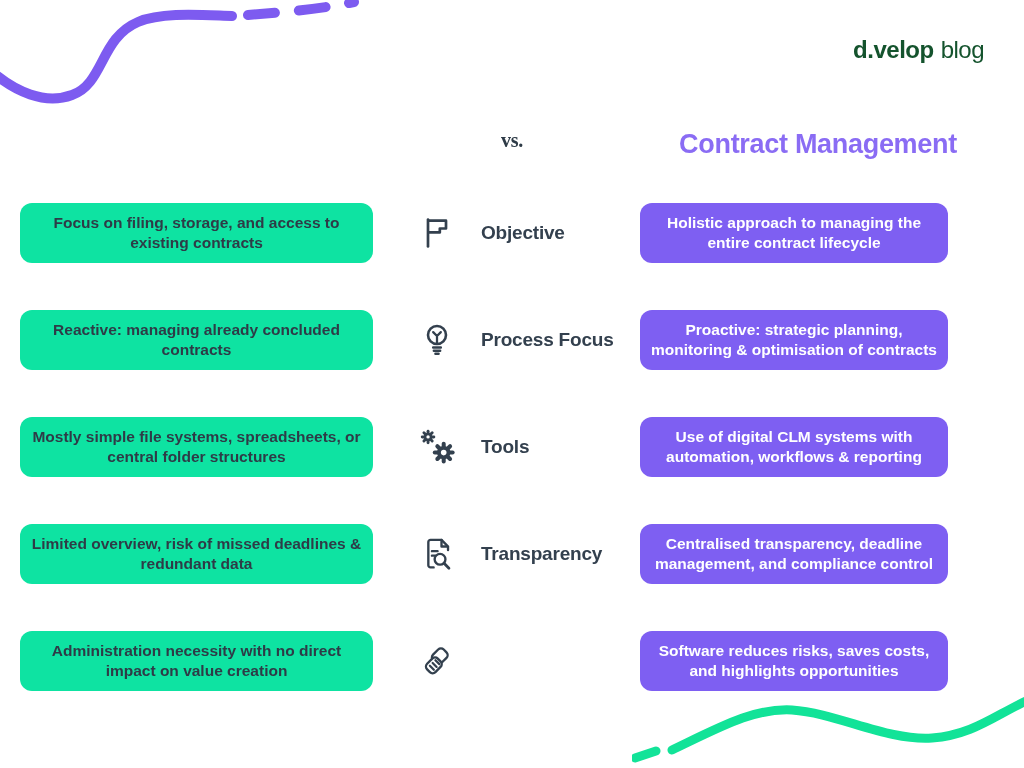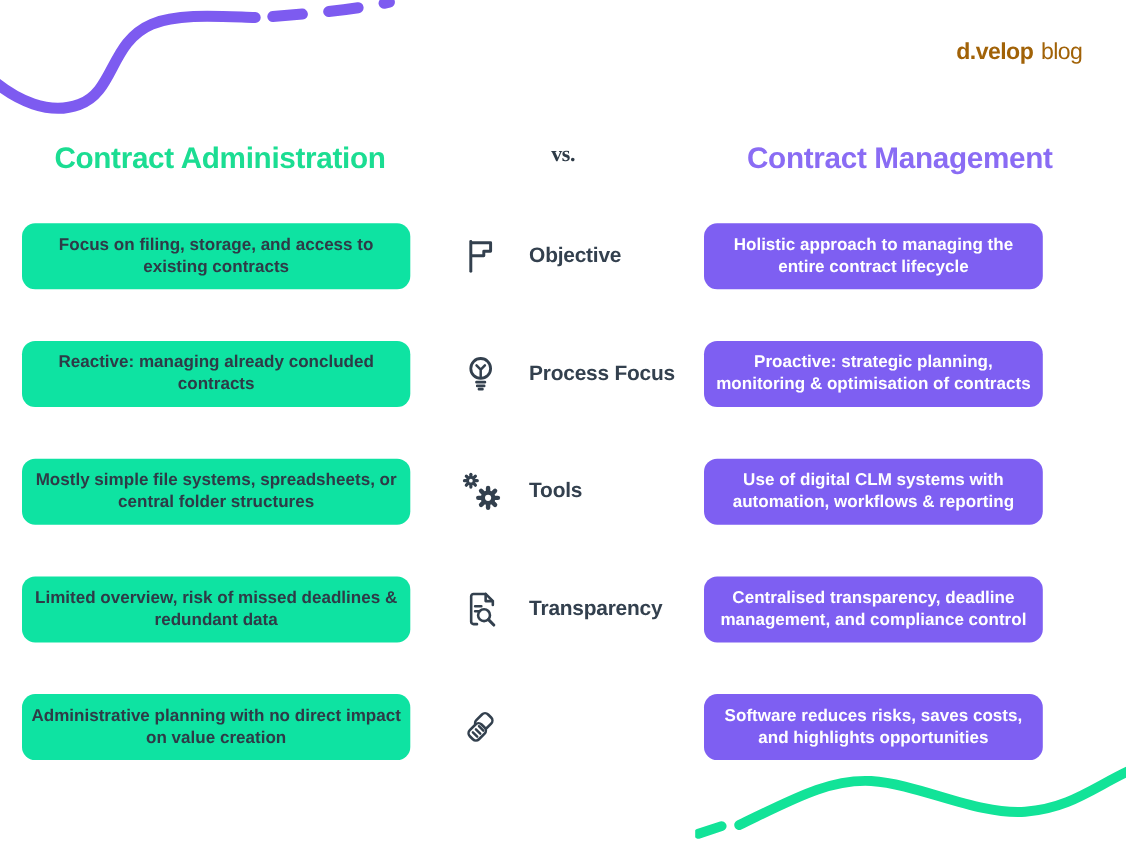--- a/index.html
+++ b/index.html
@@ -12,21 +12,21 @@
   }
   .canvas { position: absolute; inset: 0; width: 1024px; height: 768px; }
 
   
   .squiggle-top { position: absolute; top: 0; left: 0; }
   .squiggle-bottom { position: absolute; bottom: 0; right: 0; }
 
   
   .logo {
     position: absolute; top: 36px; right: 40px;
-    font-size: 21px; color: #a16207; letter-spacing: -0.5px;
+    font-size: 24px; color: #14532d; letter-spacing: -0.5px;
     white-space: nowrap;
   }
   .logo .brand { font-weight: 700; }
   .logo .suffix { font-weight: 400; color: #47566
 4; margin-left: 7px; }
 
   
   .heading { position: absolute; top: 129px; font-size: 27px; font-weight: 700; text-align: center; letter-spacing: -0.3px; }
   .heading-left  { left: 20px;  width: 360px; color: #1bdd92; }
   .heading-mid   { left: 442px; width: 140px; color: #2e3b47; font-size: 20px; font-family: Liberation Serif, serif; }
@@ -67,21 +67,20 @@
 
   <svg class="squiggle-bottom" width="392" height="80" viewBox="0 0 392 80">
     <path d="M3 70 L 24 63" fill="none" stroke="#12e398" stroke-width="9" stroke-linecap="round"></path>
     <path d="M40 62 C 90 38, 122 20, 160 22 C 205 25, 255 53, 300 50 C 340 47, 362 28, 394 13" fill="none" stroke="#12e398" stroke-width="9" stroke-linecap="round"></path>
   </svg>
 
   <div class="logo">
     <span class="brand">d.velop</span><span class="suffix">blog</span>
   </div>
 
-  <div class="heading heading-left">Contract Administration</div>
   <div class="heading heading-mid">vs.</div>
   <div class="heading heading-right">Contract Management</div>
 
   <div class="rows">
 
     <div class="row">
       <div class="box box-left">Focus on filing, storage, and access to existing contracts</div>
       <div class="center">
         <span class="icon">
           <svg width="36" height="36" viewBox="0 0 32 32">
@@ -149,21 +148,21 @@
             <circle cx="18.7" cy="20.7" r="4.8" fill="#ffffff" stroke="#33404e" stroke-width="2.1"></circle>
             <path d="M22.3 24.3 L26.6 28.6" fill="none" stroke="#33404e" stroke-width="2.5" stroke-linecap="round"></path>
           </svg>
         </span>
         <span class="label">Transparency</span>
       </div>
       <div class="box box-right">Centralised transparency, deadline management, and compliance control</div>
     </div>
 
     <div class="row">
-      <div class="box box-left">Administrative planning with no direct impact on value creation</div>
+      <div class="box box-left">Administration necessity with no direct impact on value creation</div>
       <div class="center">
         <span class="icon">
           <svg width="38" height="38" viewBox="0 0 34 34">
             <g transform="rotate(-45 17 17)">
               <rect x="15" y="10.5" width="13.5" height="10.5" rx="3.5" fill="#ffffff" stroke="#33404e" stroke-width="2.1"></rect>
               <rect x="5.5" y="12.5" width="13.5" height="10.5" rx="3.5" fill="#ffffff" stroke="#33404e" stroke-width="2.1"></rect>
               <path d="M9.5 15.5 V20.5 M13 15.5 V20.5 M16.5 15.5 V20.5" fill="none" stroke="#33404e" stroke-width="2" stroke-linecap="round"></path>
             </g>
           </svg>
         </span>

